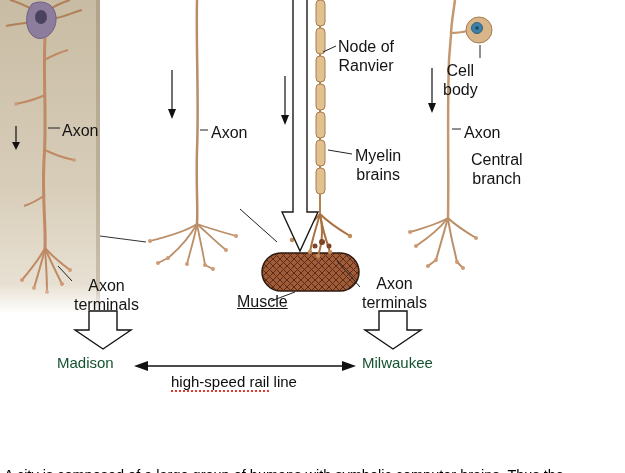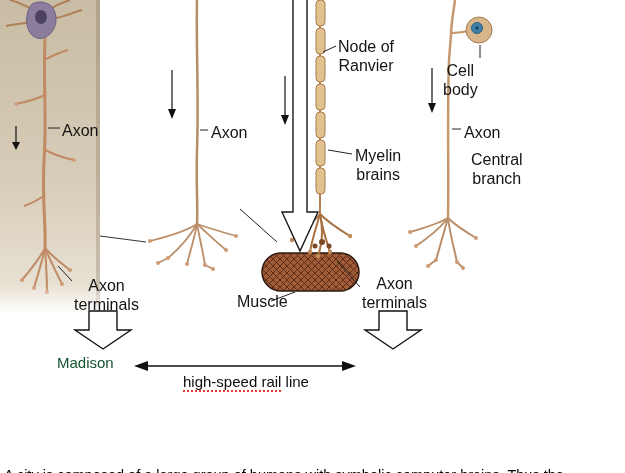--- a/index.html
+++ b/index.html
@@ -206,30 +206,31 @@
   </svg>
 
   <div class="lbl" style="left:62px;  top:121px;">Axon</div>
   <div class="lbl" style="left:74px;  top:276px;">Axon
 terminals</div>
   <div class="lbl" style="left:211px; top:123px;">Axon</div>
   <div class="lbl" style="left:338px; top:37px;">Node of
 Ranvier</div>
   <div class="lbl" style="left:355px; top:146px;">Myelin
 brains</div>
-  <div class="lbl" style="left:237px; top:292px;">Muscle</div>
+  <div class="lbl" style="left:237px; top:292px;text-decoration:underline;">Muscle</div>
   <div class="lbl" style="left:362px; top:274px;">Axon
 terminals</div>
   <div class="lbl" style="left:443px; top:61px;">Cell
 body</div>
   <div class="lbl" style="left:464px; top:123px;">Axon</div>
   <div class="lbl" style="left:471px; top:150px;">Central
 branch</div>
 
   <div class="city" style="left:57px;  top:354px;">Madison</div>
-  <div class="rail-lbl" style="left:171px; top:373px;margin-left:12px;"><span class="sq">high-speed rail</span><span> line</span></div>
+  <div class="city" style="left:362px; top:354px;">Milwaukee</div>
+  <div class="rail-lbl" style="left:171px; top:373px;"><span class="sq">high-speed rail</span><span> line</span></div>
 
   <div class="caption">
     <div class="cap-line">A city is composed of a large group of humans with symbolic computer brains. Thus the</div>
     
   </div>
 
 </div>
 
 </body></html>

